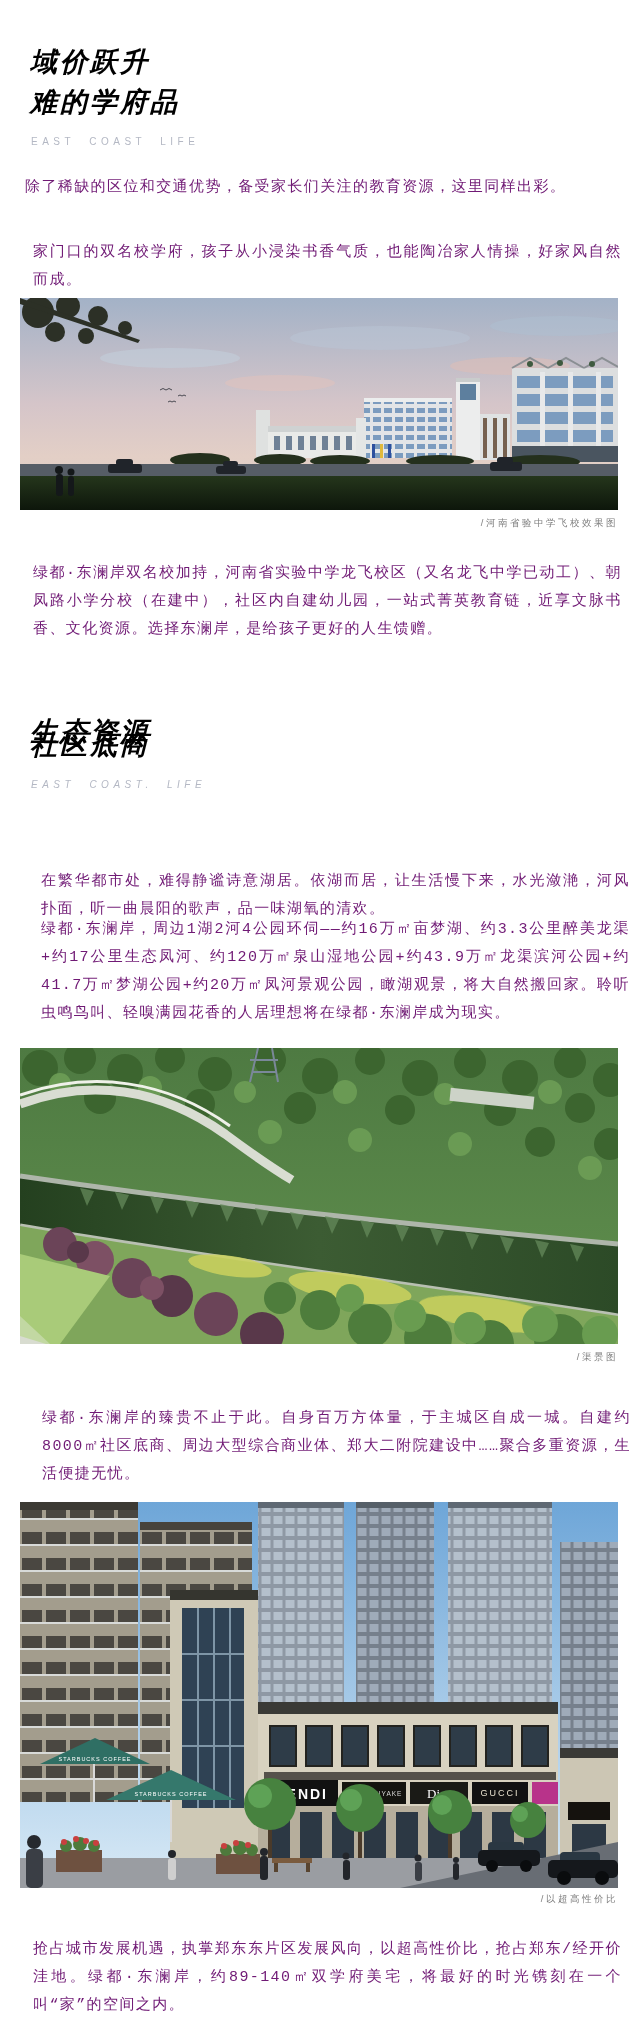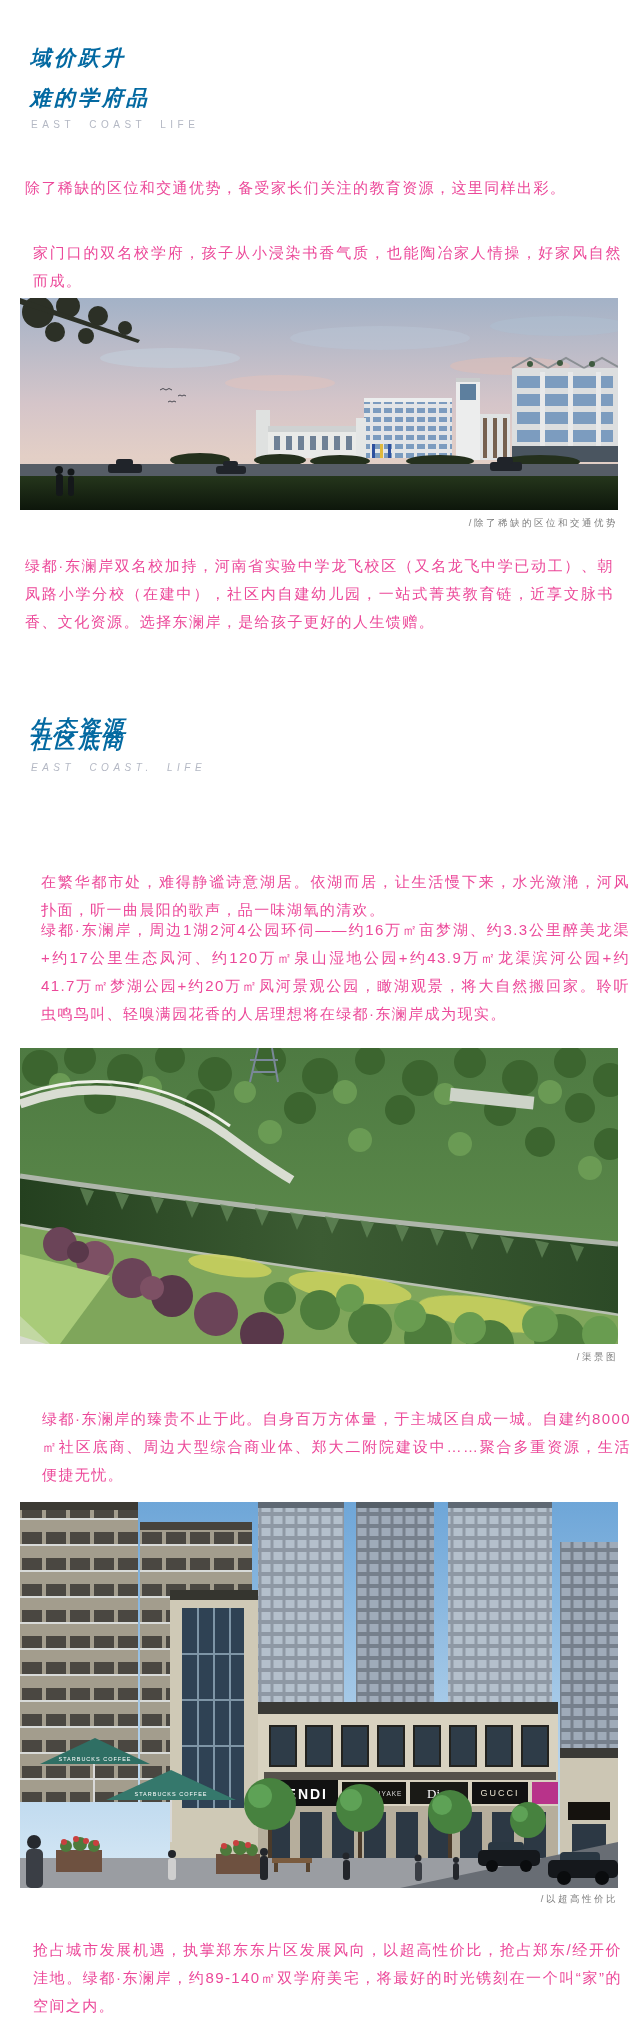--- a/index.html
+++ b/index.html
@@ -2,30 +2,31 @@
 <html><head>
 <meta charset="utf-8">
 <style>
   html,body{margin:0;padding:0;}
   body{
     width:638px;height:2034px;background:#ffffff;position:relative;
     font-family:"Liberation Sans",sans-serif;overflow:hidden;
   }
   .abs{position:absolute;}
   .h-line{
-    left:30px;color:#0369a1;font-size:21px;font-weight:700;font-style:italic;
+    left:30px;color:#000000;font-size:27px;font-weight:700;font-style:italic;
     letter-spacing:3px;white-space:nowrap;
   }
   .h-sub{
     left:31px;color:#b4b8c4;font-size:10px;letter-spacing:4.5px;word-spacing:7px;
     white-space:nowrap;
+    margin-top:17px;
   }
   .para{
-    left:25px;width:589px;color:#ec4899;font-size:15px;line-height:28px;
-    letter-spacing:1.4px;text-align:justify;
+    left:25px;width:589px;color:#701a75;font-size:15px;line-height:28px;
+    letter-spacing:1.4px;text-align:justify;font-family:Liberation Mono, monospace;
   }
   .figure{left:20px;width:598px;font-size:0;line-height:0;}
   .caption{
     right:20px;color:#7d7d7d;font-size:9.5px;letter-spacing:2.5px;
     text-align:right;white-space:nowrap;
   }
   svg{display:block;}
 </style>
 </head>
 <body>
@@ -149,23 +150,23 @@
     </g>
     <rect x="0" y="178" width="598" height="34" fill="url(#g_lawn)"></rect>
     <g fill="#14181a">
       <rect x="36" y="176" width="7" height="22" rx="3"></rect>
         <circle cx="39" cy="172" r="4"></circle>
       <rect x="48" y="178" width="6" height="20" rx="3"></rect>
         <circle cx="51" cy="174" r="3.5"></circle>
     </g>
   </svg>
 </div>
-<div class="abs caption" style="top:517px;">/除了稀缺的区位和交通优势</div>
-
-<p class="abs para" style="top:552px;margin:0;">绿都·东澜岸双名校加持，河南省实验中学龙飞校区（又名龙飞中学已动工）、朝凤路小学分校（在建中），社区内自建幼儿园，一站式菁英教育链，近享文脉书香、文化资源。选择东澜岸，是给孩子更好的人生馈赠。</p>
+<div class="abs caption" style="top:517px;">/河南省验中学飞校效果图</div>
+
+<p class="abs para" style="top:552px;margin:8px;">绿都·东澜岸双名校加持，河南省实验中学龙飞校区（又名龙飞中学已动工）、朝凤路小学分校（在建中），社区内自建幼儿园，一站式菁英教育链，近享文脉书香、文化资源。选择东澜岸，是给孩子更好的人生馈赠。</p>
 
 <div class="abs h-line" style="top:714px;">生态资源</div>
 <div class="abs h-line" style="top:727px;">社区底商</div>
 <div class="abs h-sub" style="top:762px;font-style:italic;">EAST COAST. LIFE</div>
 
 <p class="abs para" style="top:852px;margin:16px;">在繁华都市处，难得静谧诗意湖居。依湖而居，让生活慢下来，水光潋滟，河风扑面，听一曲晨阳的歌声，品一味湖氧的清欢。</p>
 <p class="abs para" style="top:900px;margin:16px;">绿都·东澜岸，周边1湖2河4公园环伺——约16万㎡亩梦湖、约3.3公里醉美龙渠+约17公里生态凤河、约120万㎡泉山湿地公园+约43.9万㎡龙渠滨河公园+约41.7万㎡梦湖公园+约20万㎡凤河景观公园，瞰湖观景，将大自然搬回家。聆听虫鸣鸟叫、轻嗅满园花香的人居理想将在绿都·东澜岸成为现实。</p>
 
 <div class="abs figure" style="top:1048px;height:296px;">
   <svg viewBox="0 0 598 296" width="598" height="296">

